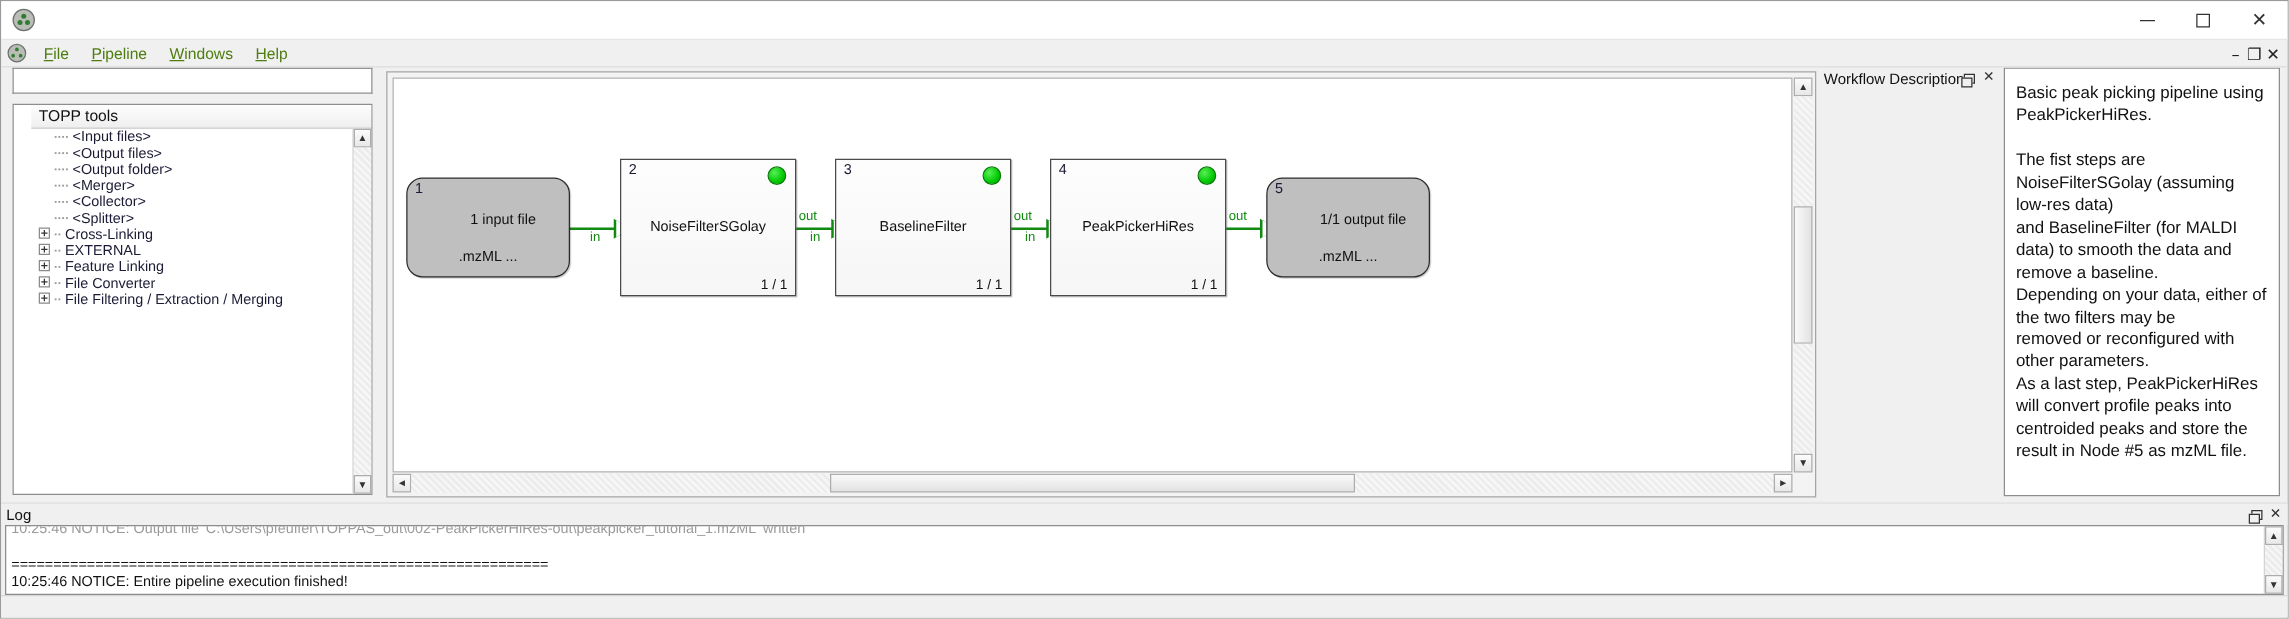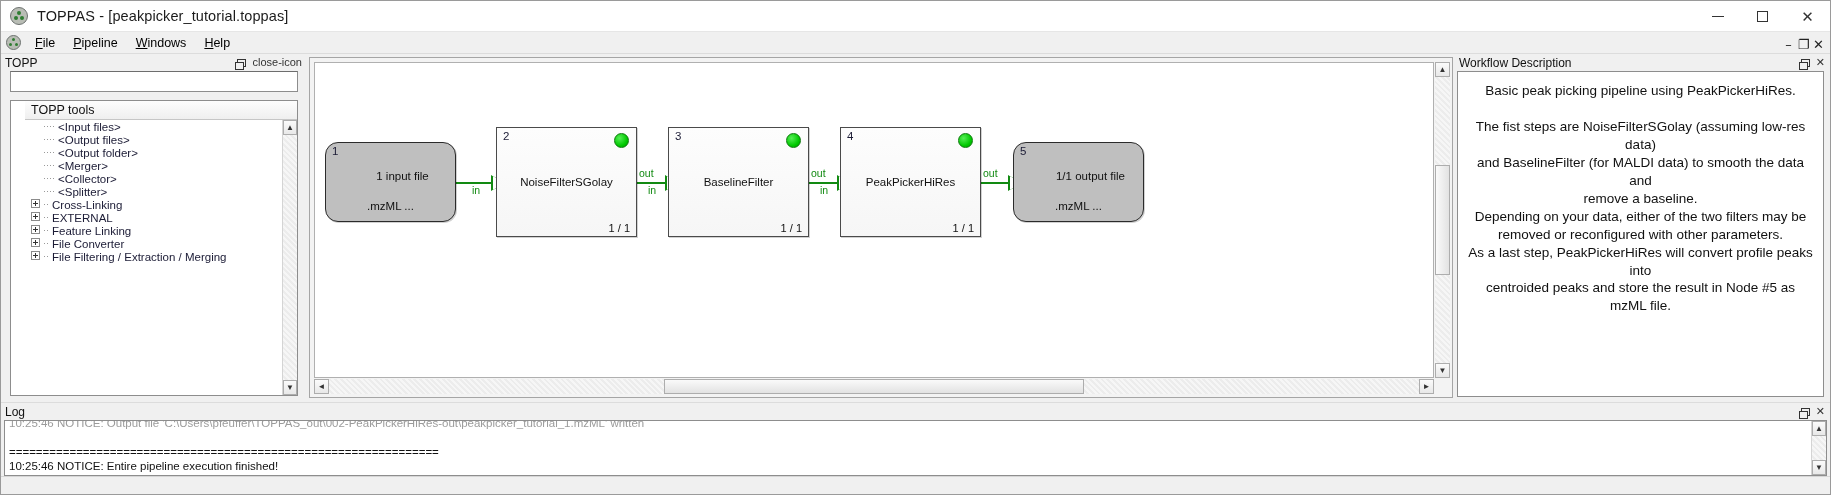--- a/index.html
+++ b/index.html
@@ -67,21 +67,21 @@
     border-radius: 50%; background: #b9bdb5; border: 1px solid #6d7270;
     position: relative; flex: none;
   }
   .menu-icon::before, .menu-icon::after {
     content:""; position:absolute; width:3px; height:3px; border-radius:50%; background:#2f7d32;
   }
   .menu-icon::before { left:2px; top:7px; }
   .menu-icon::after  { left:8px; top:7px; }
   .menu-icon i { position:absolute; width:3px; height:3px; border-radius:50%; background:#2f7d32; left:5px; top:2px; }
   .menu-item {
-    padding: 2px 9px; font-size: 12.5px; color: #000000;
+    padding: 2px 9px; font-size: 12.5px; color: #4d7c0f;
   }
   .menu-item u { text-decoration: underline; }
   .mdi-btns { margin-left: auto; display: flex; align-items: center; padding-right: 4px; gap: 0px; }
   .mdi-btn {
     font-size: 13px; color: #222; width: 15px; height: 16px;
     display:flex; align-items:flex-end; justify-content:center; line-height: 1;
     font-family: "DejaVu Sans", sans-serif;
   }
 
   
@@ -261,21 +261,21 @@
     border-bottom: 8px solid transparent;
     border-left: 13px solid #128a12;
   }
   .port {
     position:absolute; font-size: 10.5px; color:#128a12; line-height:1;
   }
 
   
   .right-panel {
     width: 375px; min-width: 375px;
-    display:flex; flex-direction: column; background:#f0f0f0;text-align:center;
+    display:flex; background:#f0f0f0;
   }
   .desc-box {
     margin: 0 6px 5px 2px; flex:1; min-height:0;
     background:#fff; border:1px solid #8d8d8d;
     padding: 10px 9px;
     font-size: 13.5px; color:#111; line-height: 1.33;
     white-space: pre-wrap; overflow: hidden;
   }
 
   
@@ -300,21 +300,20 @@
 </style>
 </head>
 <body>
 
 <div class="app">
 
   <div class="titlebar">
     <span class="app-icon">
         <i></i>
       </span>
-    <span class="title-text">TOPPAS - [peakpicker_tutorial.toppas]</span>
     <div class="winbtns">
       <div class="winbtn">
           <span class="glyph-min"></span>
         </div>
       <div class="winbtn">
           <span class="glyph-max"></span>
         </div>
       <div class="winbtn close">
           <span>✕</span>
         </div>
@@ -332,27 +331,20 @@
     <div class="mdi-btns">
       <div class="mdi-btn">–</div>
       <div class="mdi-btn">❐</div>
       <div class="mdi-btn">✕</div>
     </div>
   </div>
 
   <div class="body">
 
     <div class="left-panel">
-      <div class="panel-title">
-        <span>TOPP</span>
-        <span class="ptools">
-          <span class="float-glyph"></span>
-          <span class="ptool">close-icon</span>
-        </span>
-      </div>
       <input class="filter-input" value="" placeholder="" style="">
 
       <div class="tree-wrap">
         <div class="tree-header">TOPP tools</div>
         <div class="tree-body">
           <div class="tree-list">
             <div class="tree-row">
                 <span class="tw-indent"></span>
                 <span class="tw-leafdots"></span>
                 <span>&lt;Input files&gt;</span>

